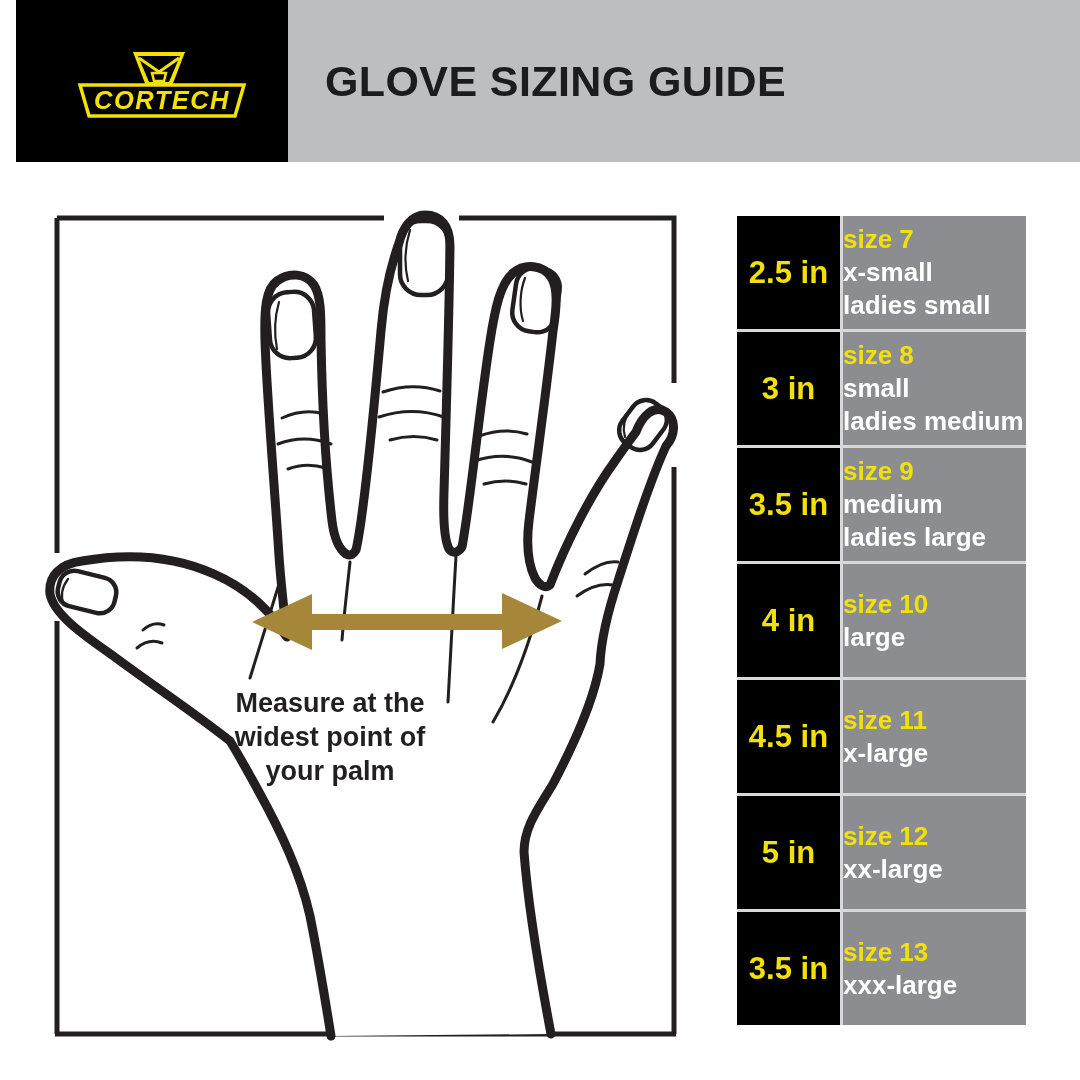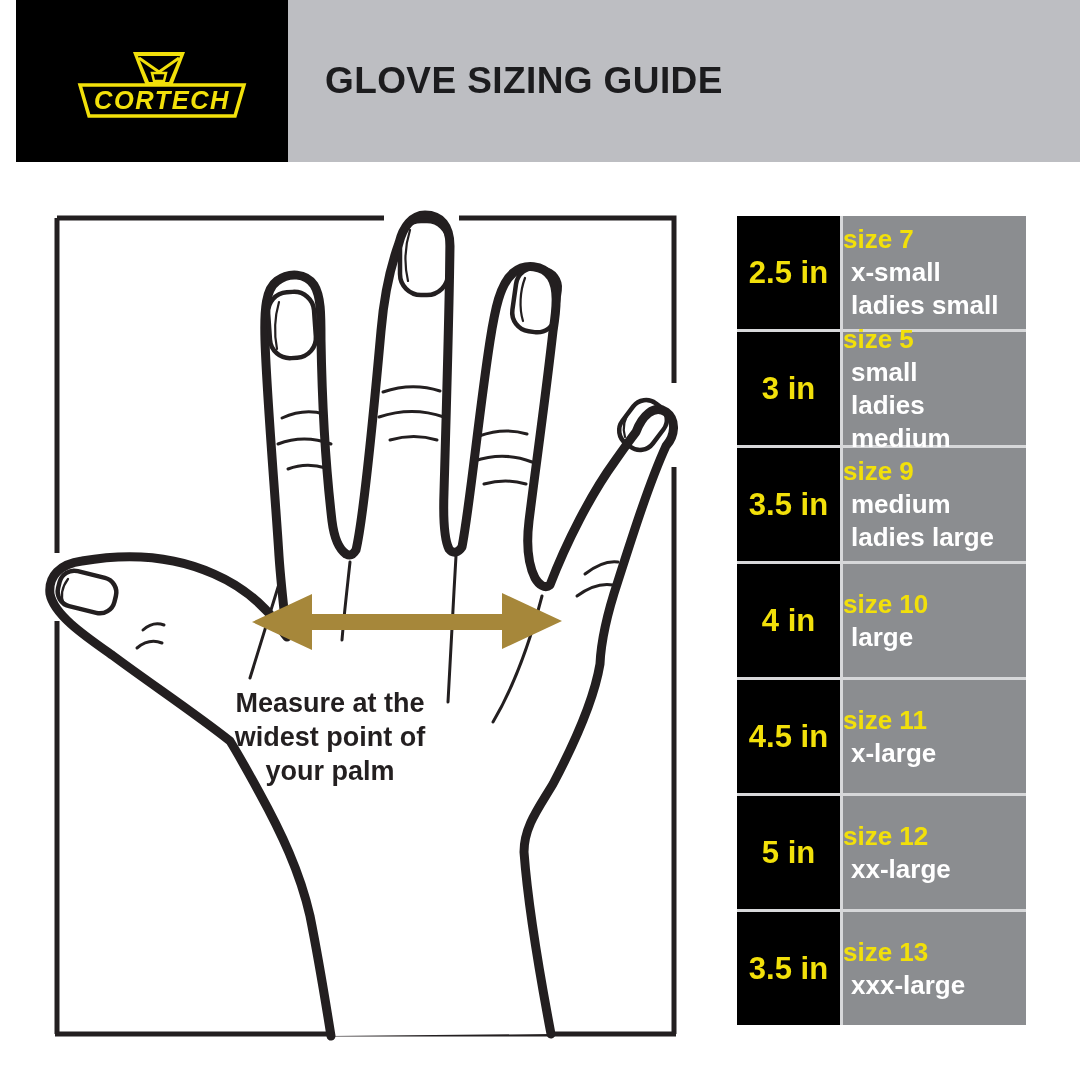--- a/index.html
+++ b/index.html
@@ -7,21 +7,21 @@
     width:1080px;height:1080px;position:relative;overflow:hidden;
     background:#ffffff;
     font-family:"Liberation Sans","DejaVu Sans",sans-serif;
   }
   
   .header{position:absolute;left:0;top:0;width:1080px;height:162px;}
   .logo-box{position:absolute;left:16px;top:0;width:272px;height:162px;background:var(--black,#000);}
   .logo-box svg{position:absolute;left:0;top:0;}
   .title-bar{position:absolute;left:288px;top:0;width:792px;height:162px;
     background:var(--header-gray,#bdbec2);display:flex;align-items:center;}
-  .page-title{padding-left:37px;font-size:37px;font-weight:bold;letter-spacing:.4px;color:#1c1c1e;}
+  .page-title{padding-left:37px;font-size:43px;font-weight:bold;letter-spacing:.4px;color:#1c1c1e;}
   .logo-word{font-size:25px;font-weight:bold;font-style:italic;letter-spacing:1.5px;}
   
   .figure-svg{position:absolute;left:30px;top:190px;width:700px;height:890px;}
   .frame{stroke:var(--ink,#231f20);stroke-width:5;fill:none;}
   .hand-fill{fill:#ffffff;stroke:none;}
   .hand-stroke{stroke:var(--ink,#231f20);stroke-width:9;fill:none;stroke-linecap:round;stroke-linejoin:round;}
   .nail{stroke:var(--ink,#231f20);stroke-width:4.5;fill:none;}
   .nail-detail{stroke:var(--ink,#231f20);stroke-width:2.2;fill:none;stroke-linecap:round;}
   .crease{stroke:var(--ink,#231f20);stroke-width:3;fill:none;stroke-linecap:round;}
   .arrow{fill:var(--arrow-gold,#a6873a);stroke:none;}
@@ -41,21 +41,21 @@
     font-size:31px;font-weight:bold;
     display:flex;align-items:center;justify-content:center;
   }
   .cell-size{
     background:var(--cell-gray,#8b8d90);
     display:flex;flex-direction:column;justify-content:center;
     box-sizing:border-box;
     font-size:26px;font-weight:bold;line-height:33px;
   }
   .size-label{color:var(--brand-yellow,#f2e00a);}
-  .size-desc{color:#ffffff;margin-left:8px;}
+  .size-desc{color:#ffffff;}
 </style>
 </head>
 <body>
 
 <div class="header">
   <div class="logo-box">
     <svg width="288" height="162" viewBox="0 0 288 162">
 
       <polygon points="117,52 169,52 156,86 130,86" fill="var(--brand-yellow,#f2e00a)"></polygon>
       <polygon points="122,56 164,56 153,82 133,82" fill="#000"></polygon>
@@ -164,21 +164,21 @@
 
 <div class="size-table">
     <div class="cell-measure">2.5 in</div>
     <div class="cell-size">
       <div class="size-label">size 7</div>
       <div class="size-desc">x-small</div>
       <div class="size-desc">ladies small</div>
     </div>
     <div class="cell-measure">3 in</div>
     <div class="cell-size">
-      <div class="size-label">size 5</div>
+      <div class="size-label">size 8</div>
       <div class="size-desc">small</div>
       <div class="size-desc">ladies medium</div>
     </div>
     <div class="cell-measure">3.5 in</div>
     <div class="cell-size">
       <div class="size-label">size 9</div>
       <div class="size-desc">medium</div>
       <div class="size-desc">ladies large</div>
     </div>
     <div class="cell-measure">4 in</div>

